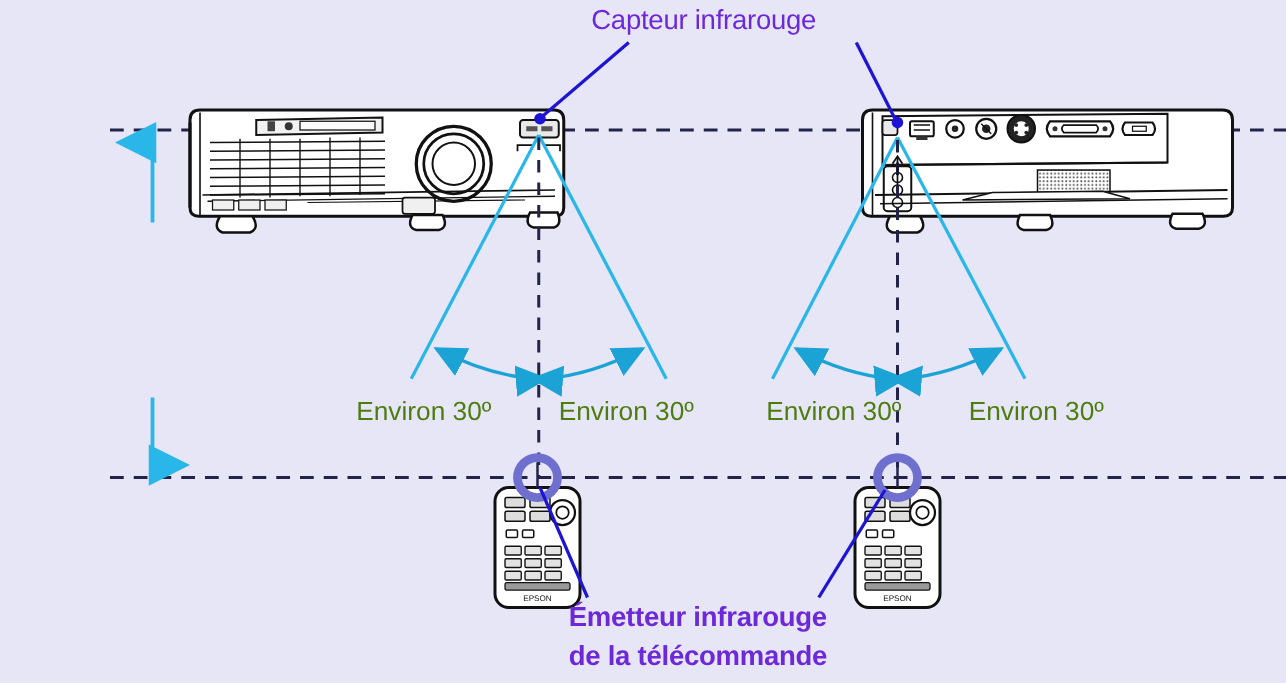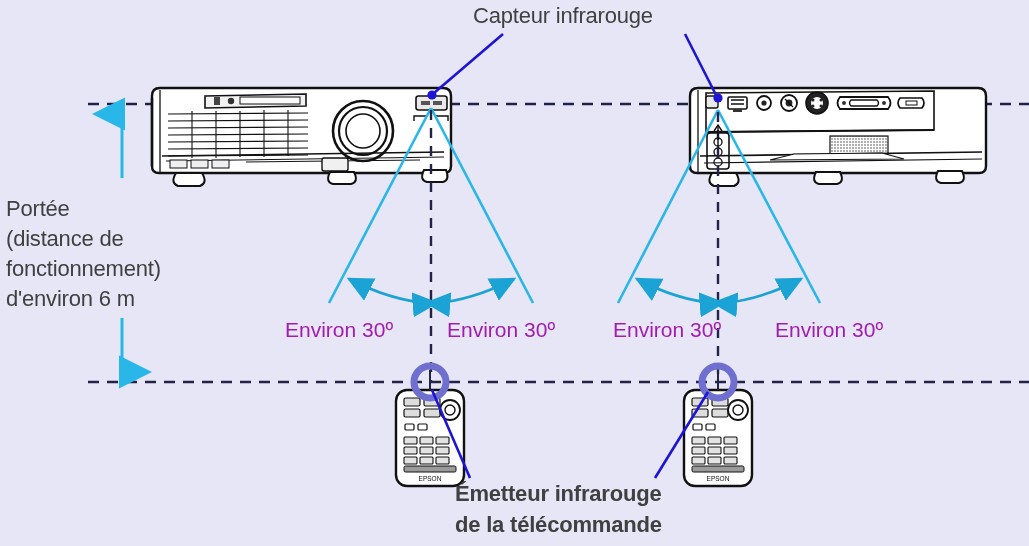--- a/index.html
+++ b/index.html
@@ -6,31 +6,31 @@
   html,body{margin:0;padding:0;}
   body{
     width:1029px;height:546px;overflow:hidden;
     background:#e6e6f6;
     font-family:"Liberation Sans",sans-serif;
   }
   #stage{position:relative;width:1029px;height:546px;background:#e6e6f6;}
   #stage svg{position:absolute;left:0;top:0;}
   .lbl{
     position:absolute;
-    color:#404040;
+    color:#6d28d9;
     font-family:"Liberation Sans",sans-serif;
     font-size:22px;
     line-height:27px;
     white-space:nowrap;
     letter-spacing:-0.2px;
   }
   #title-capteur{left:473px;top:2px;}
   #label-portee{left:6px;top:194px;font-size:22px;line-height:30px;white-space:normal;width:250px;}
   #caption-emetteur{left:455px;top:478px;line-height:31px;white-space:normal;font-weight:bold;}
-  .ang{position:absolute;top:318px;font-size:21px;color:#a21caf;white-space:nowrap;}
+  .ang{position:absolute;top:318px;font-size:21px;color:#4d7c0f;white-space:nowrap;}
   #ang0{left:285px;}
   #ang1{left:447px;}
   #ang2{left:613px;}
   #ang3{left:775px;}
 </style>
 </head>
 <body>
 
 <div id="stage">
 
@@ -267,26 +267,20 @@
       <circle cx="718" cy="382" r="16" fill="none" stroke="#6f6fd0" stroke-width="7"></circle>
       <line x1="718" y1="370" x2="718" y2="390" stroke="#23234a" stroke-width="2"></line>
     </g>
     <g>
       <line x1="655" y1="478" x2="708" y2="392" stroke="#1d14d6" stroke-width="2.6"></line>
     </g>
   </svg>
 
   <div class="lbl" id="title-capteur">Capteur infrarouge</div>
 
-  <div class="lbl" id="label-portee">
-    <div>Portée</div>
-    <div>(distance de</div>
-    <div>fonctionnement)</div>
-    <div>d'environ 6 m</div>
-  </div>
 
   <div class="ang" id="ang0">Environ 30º</div>
   <div class="ang" id="ang1">Environ 30º</div>
   <div class="ang" id="ang2">Environ 30º</div>
   <div class="ang" id="ang3">Environ 30º</div>
 
   <div class="lbl" id="caption-emetteur">
     <div>Émetteur infrarouge</div>
     <div>de la télécommande</div>
   </div>

